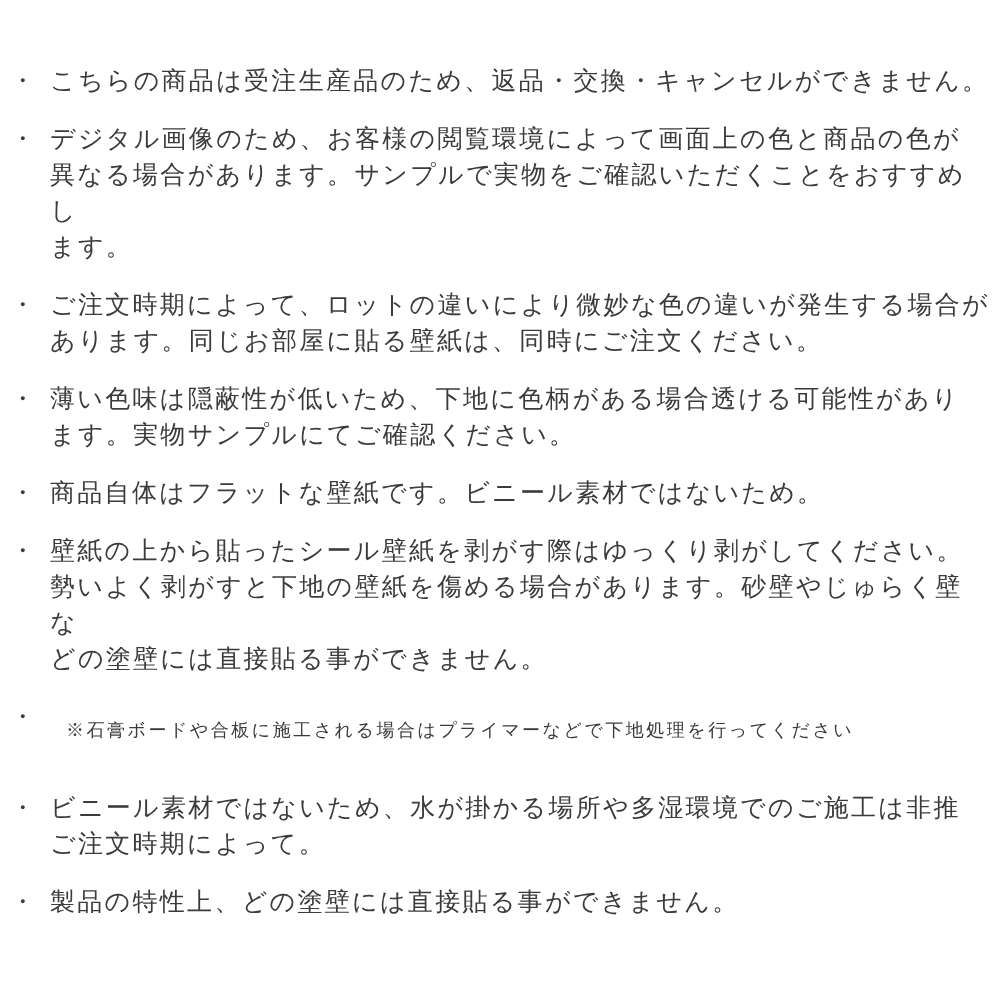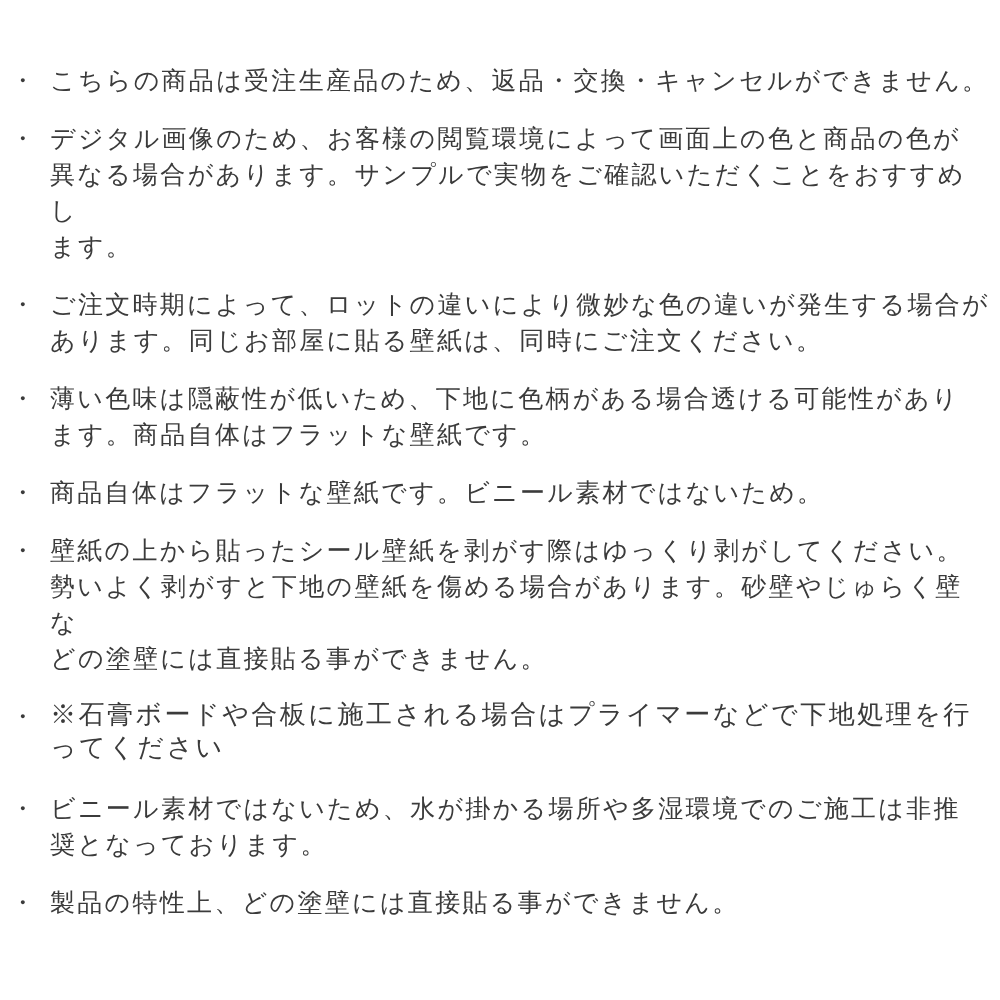--- a/index.html
+++ b/index.html
@@ -41,22 +41,22 @@
   }
   .notice-text {
     margin: 0;
     font-size: 25px;
     line-height: 36px;
     letter-spacing: 2.3px;
     white-space: pre-line;
     color: #3b3b3b;
   }
   .notice-note {
-    margin: 0;
-    font-size: 26px;
+    margin: 16px;
+    font-size: 18px;
     line-height: 33px;
     letter-spacing: 2.5px;
     white-space: pre-line;
     color: #3b3b3b;
   }
 </style>
 </head>
 <body>
 
 <div class="notice-list">
@@ -82,21 +82,21 @@
     <div class="txt">
       <p class="notice-text">ご注文時期によって、ロットの違いにより微妙な色の違いが発生する場合が
 あります。同じお部屋に貼る壁紙は、同時にご注文ください。</p>
     </div>
   </div>
 
   <div class="notice-item">
     <span class="bullet">・</span>
     <div class="txt">
       <p class="notice-text">薄い色味は隠蔽性が低いため、下地に色柄がある場合透ける可能性があり
-ます。商品自体はフラットな壁紙です。</p>
+ます。実物サンプルにてご確認ください。</p>
     </div>
   </div>
 
   <div class="notice-item">
     <span class="bullet">・</span>
     <div class="txt">
       <p class="notice-text">商品自体はフラットな壁紙です。ビニール素材ではないため。</p>
     </div>
   </div>
 
@@ -113,21 +113,21 @@
     <span class="bullet">・</span>
     <div class="txt">
       <p class="notice-note">※石膏ボードや合板に施工される場合はプライマーなどで下地処理を行ってください</p>
     </div>
   </div>
 
   <div class="notice-item">
     <span class="bullet">・</span>
     <div class="txt">
       <p class="notice-text">ビニール素材ではないため、水が掛かる場所や多湿環境でのご施工は非推
-奨となっております。</p>
+ご注文時期によって。</p>
     </div>
   </div>
 
   <div class="notice-item">
     <span class="bullet">・</span>
     <div class="txt">
       <p class="notice-text">製品の特性上、どの塗壁には直接貼る事ができません。</p>
     </div>
   </div>
 

